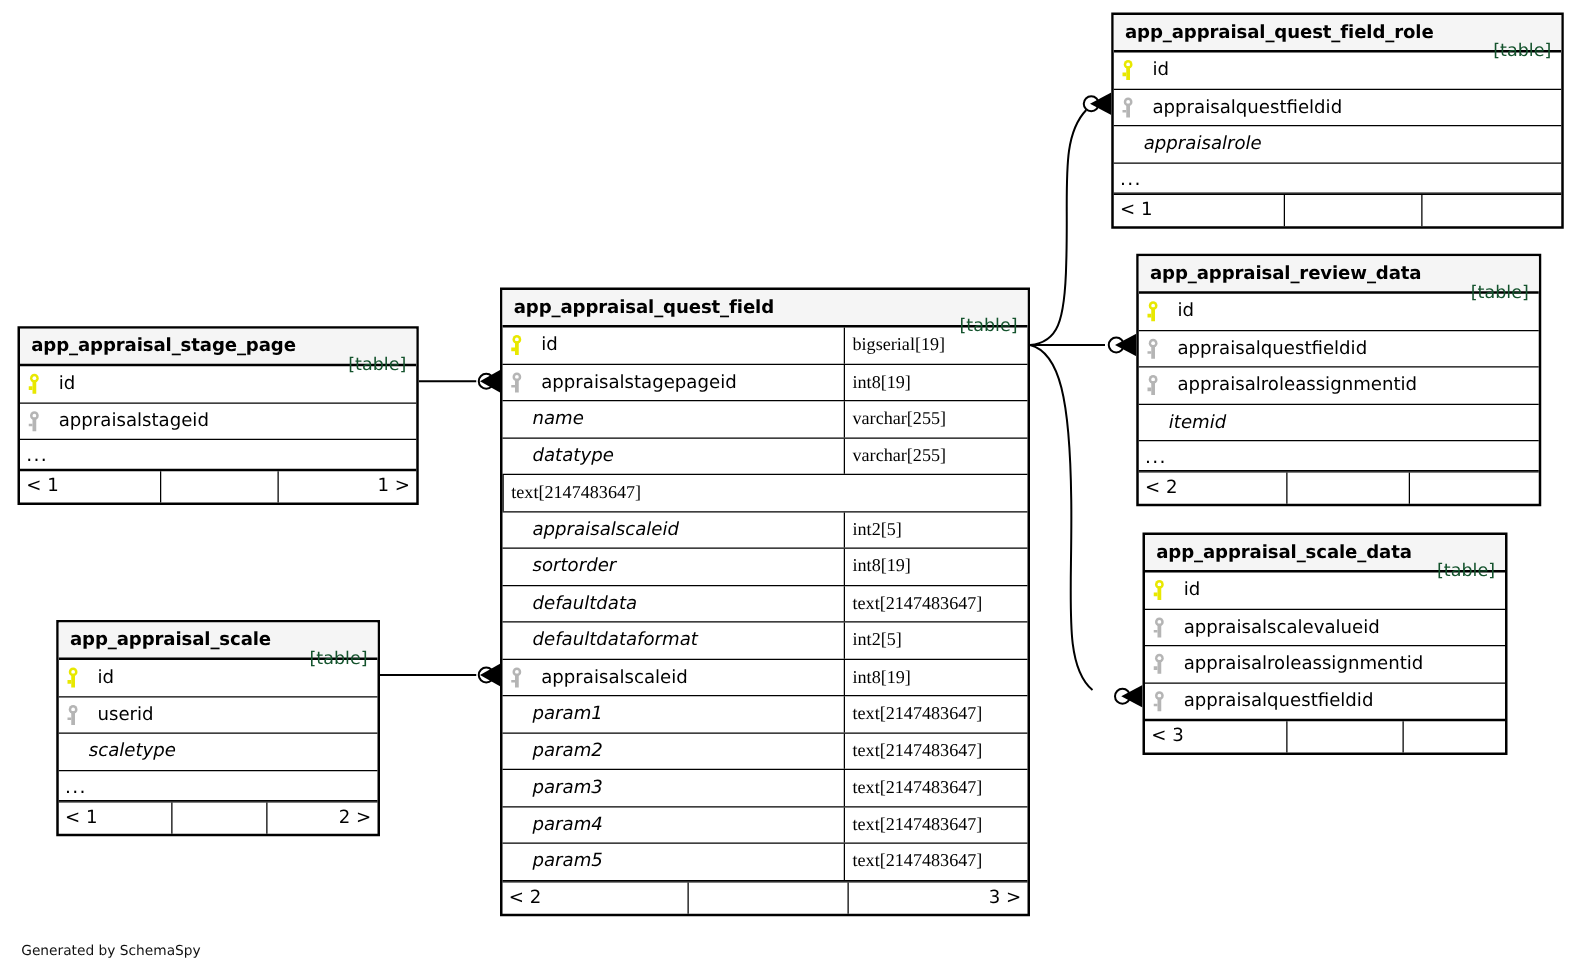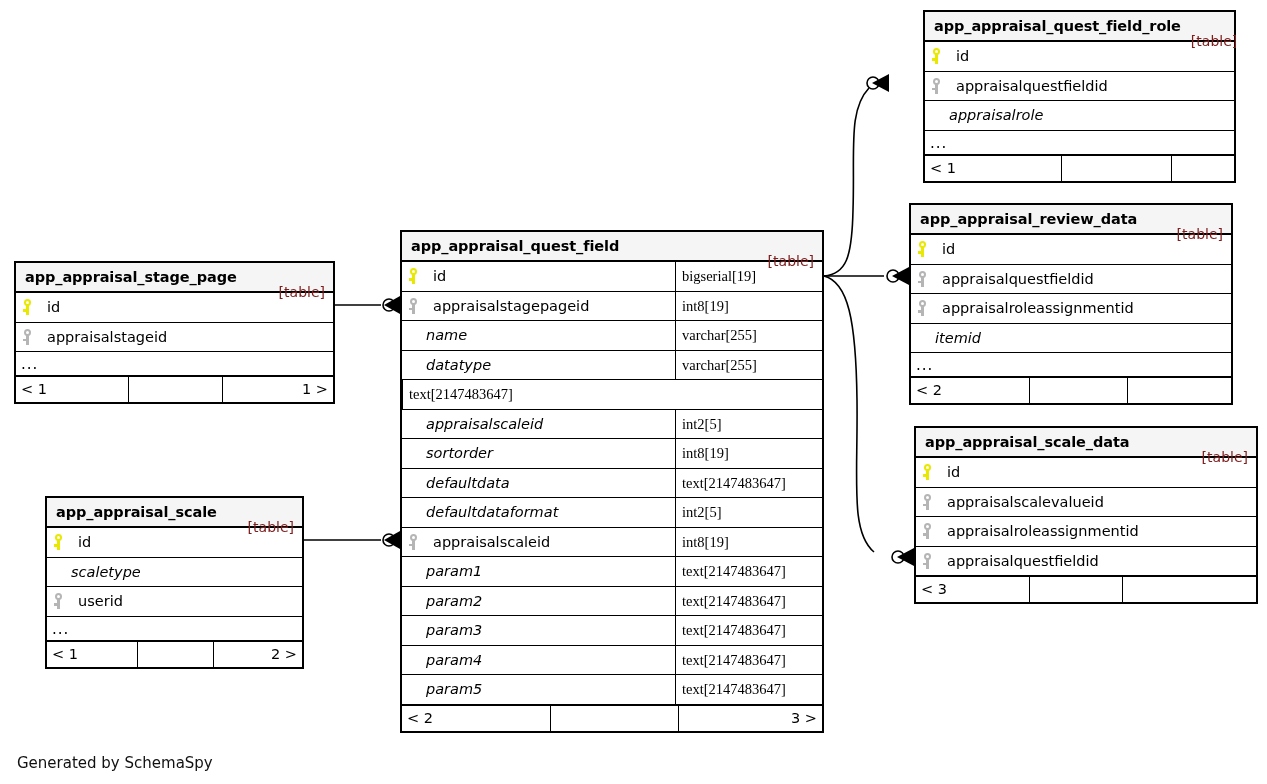--- a/index.html
+++ b/index.html
@@ -52,21 +52,21 @@
     padding: 0 8px 0 9px;
   }
   .tbl-title {
     font-weight: bold;
     font-size: 14.5px;
     letter-spacing: -0.1px;
     white-space: nowrap;
   }
   .tbl-kind {
     font-size: 14px;
-    color: #7f1d1d;
+    color: #14532d;
     white-space: nowrap;
     padding-left: 10px;
     margin-top: 29px;
   }
 
   .row {
     box-sizing: border-box;
     display: flex;
     height: 29.5px;
     border-bottom: 1px solid #000000;
@@ -173,33 +173,33 @@
     font-size: 14.5px;
     overflow: hidden;
     white-space: nowrap;
   }
   .foot-cell:first-child { border-left: none; }
   .foot-left   { justify-content: flex-start; }
   .foot-right  { justify-content: flex-end; }
 
   
   #tbl-quest-field      { left: 400px;  top: 230px; width: 424px; }
-  #tbl-quest-field-role { left: 923px;  top: 10px;  width: 313px; }
+  #tbl-quest-field-role { left: 889px;  top: 10px;  width: 362px; }
   #tbl-review-data      { left: 909px;  top: 203px; width: 324px; }
-  #tbl-scale-data       { left: 914px;  top: 426px; width: 344px; }
+  #tbl-scale-data       { left: 914px;  top: 426px; width: 292px; }
   #tbl-stage-page       { left: 14px;   top: 261px; width: 321px; }
   #tbl-scale            { left: 45px;   top: 496px; width: 259px; }
 
   #tbl-quest-field .cell-type { width: 147px; min-width: 147px; font-family: Liberation Serif, serif; }
 
   .credit {
     position: absolute;
     left: 17px;
     top: 754px;
-    font-size: 15px;
+    font-size: 11px;
     color: #111111;
     white-space: nowrap;
   }
 </style>
 </head>
 <body>
 
 <div id="canvas">
 
   <svg id="edges" viewBox="0 0 1267 784" width="1267" height="784">
@@ -609,35 +609,35 @@
               <span class="head"></span>
               <span class="hole"></span>
               <span class="stem"></span>
               <span class="tooth"></span>
             </span>
           </span>
         <span class="colname">id</span>
       </span>
     </div>
     <div class="row">
+      <span class="cell-name">
+        <span class="keyslot">
+            <span class="key fk">
+              <span class="head"></span>
+              <span class="hole"></span>
+              <span class="stem"></span>
+              <span class="tooth"></span>
+            </span>
+          </span>
+        <span class="colname">userid</span>
+      </span>
+    </div>
+    <div class="row">
       <span class="cell-name indent-nokey">
         <span class="colname">scaletype</span>
-      </span>
-    </div>
-    <div class="row">
-      <span class="cell-name">
-        <span class="keyslot">
-            <span class="key fk">
-              <span class="head"></span>
-              <span class="hole"></span>
-              <span class="stem"></span>
-              <span class="tooth"></span>
-            </span>
-          </span>
-        <span class="colname">userid</span>
       </span>
     </div>
     <div class="ellipsis-row">...</div>
 
     <div class="foot">
       <span class="foot-cell foot-left" style="width:90px">&lt; 1</span>
       <span class="foot-cell" style="width:76px"></span>
       <span class="foot-cell foot-right" style="flex:1 1 auto">2 &gt;</span>
     </div>
   </div>

